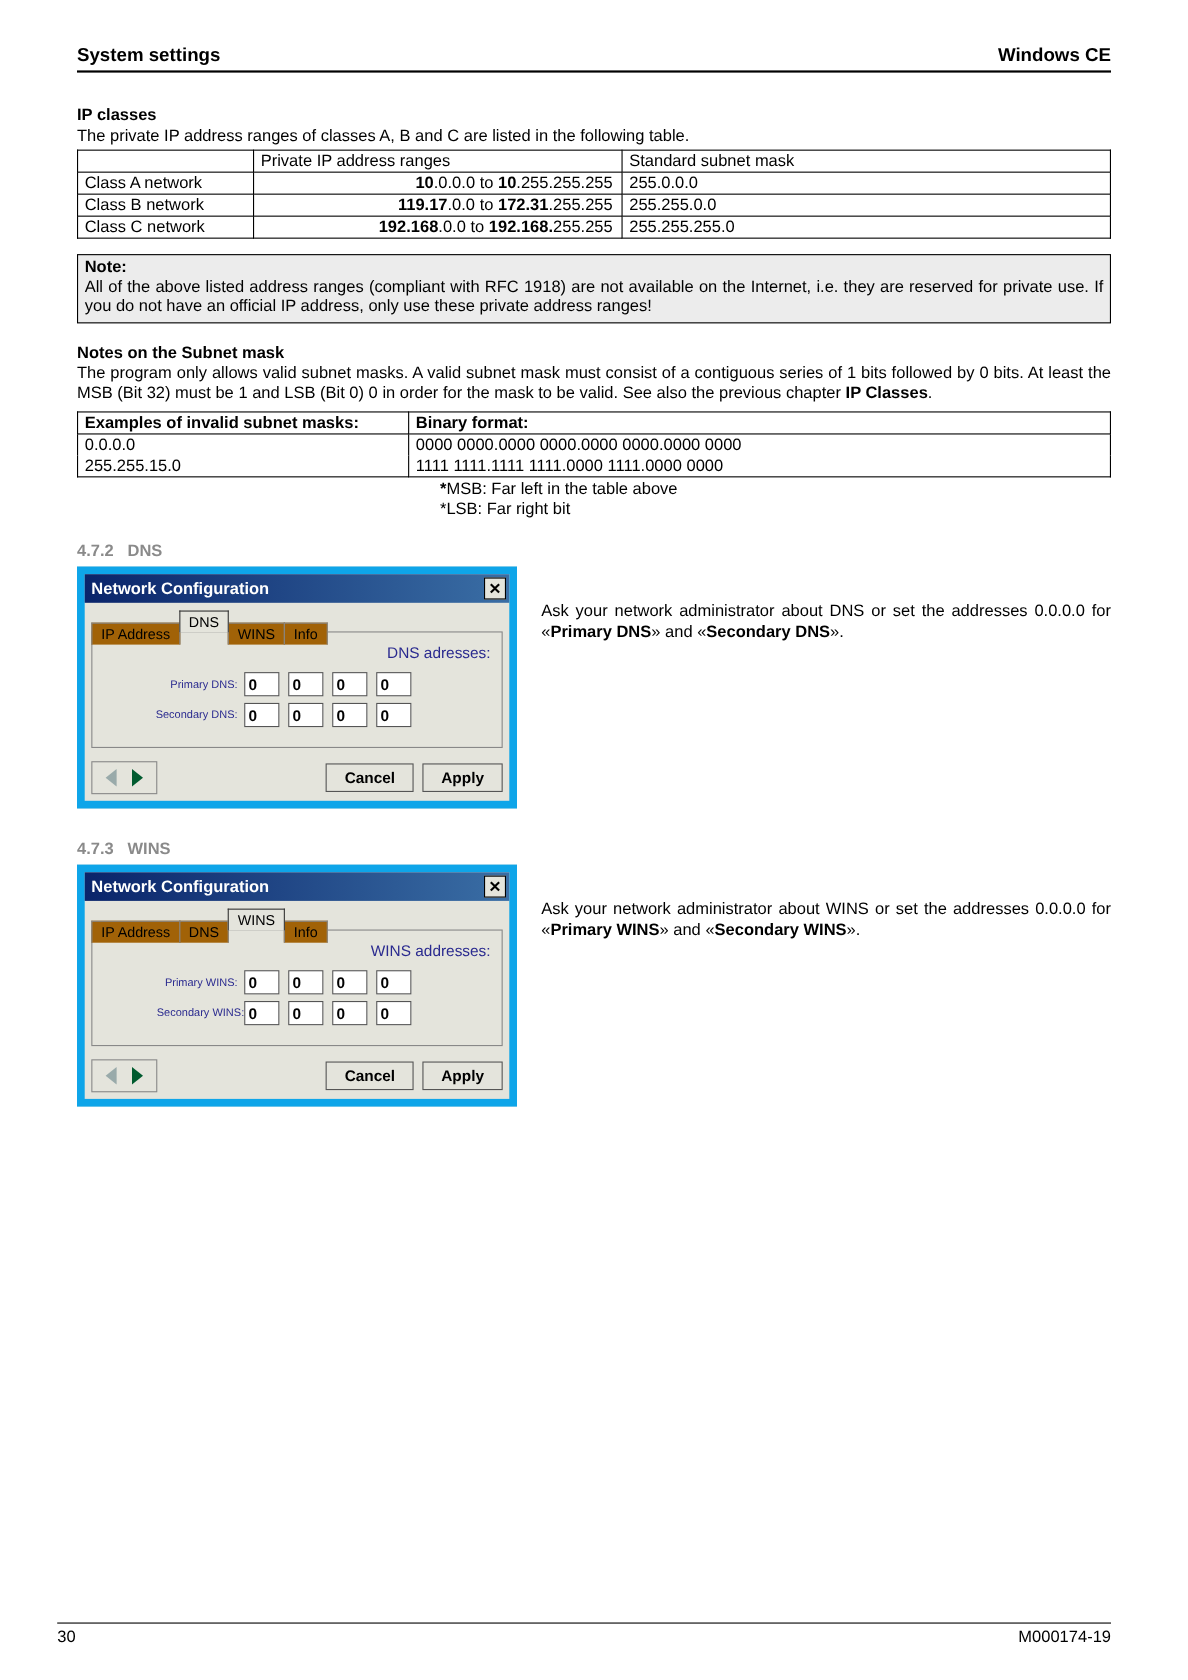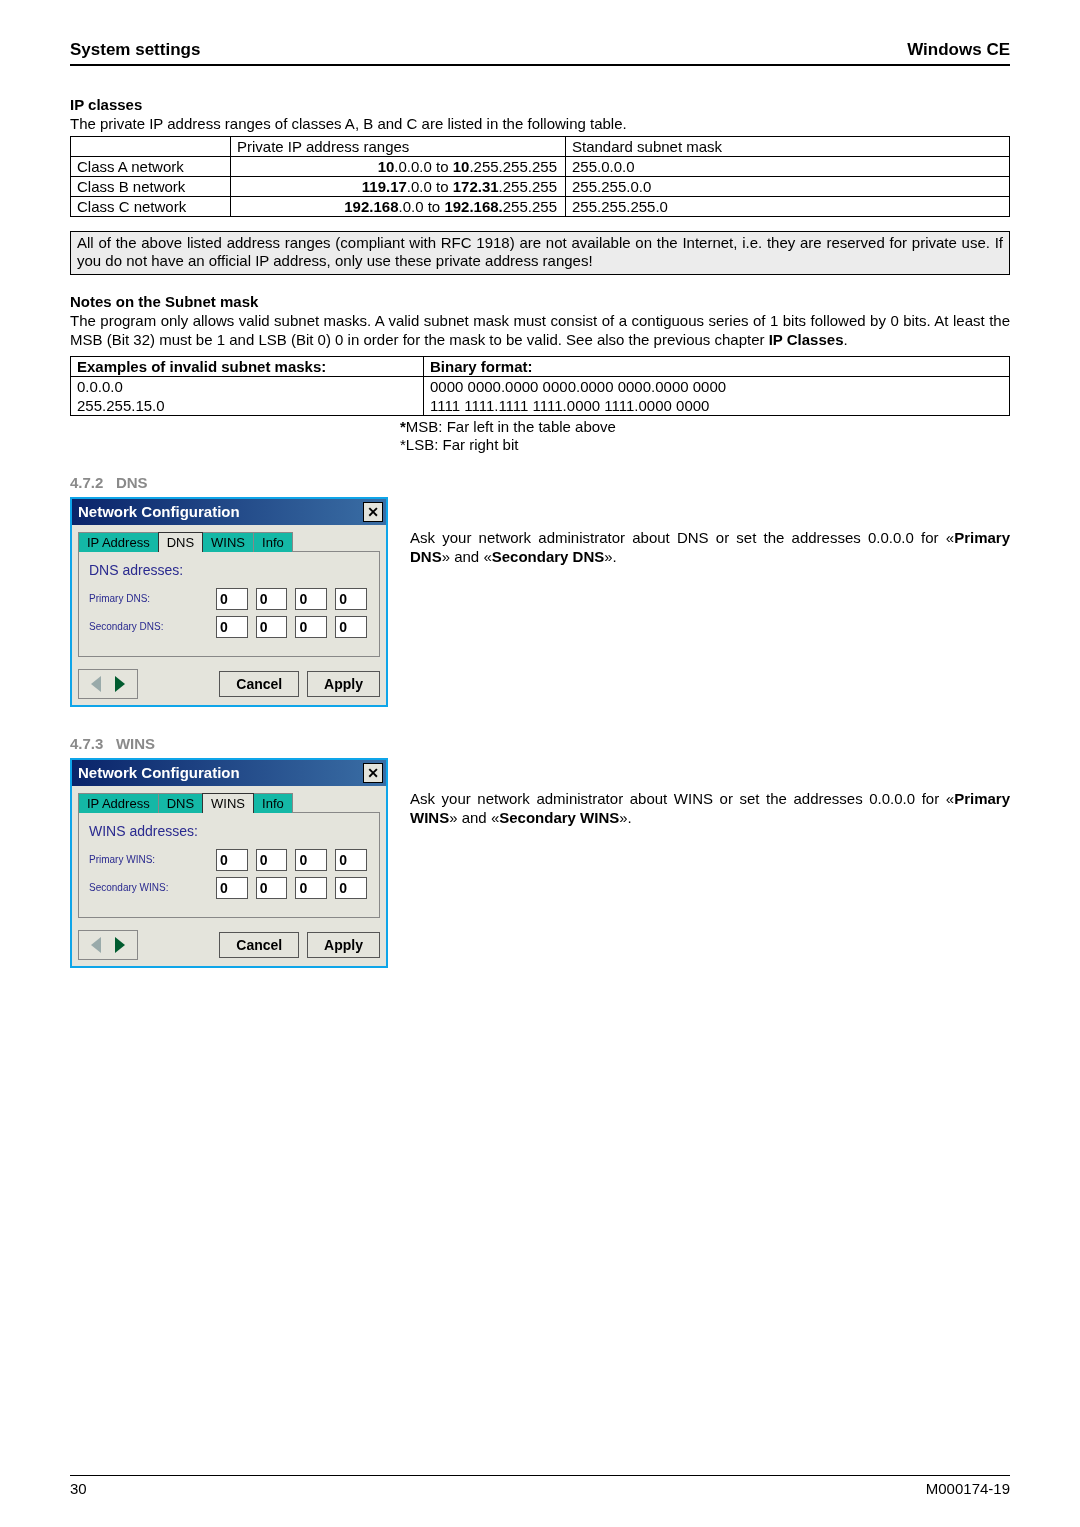--- a/index.html
+++ b/index.html
@@ -42,25 +42,26 @@
 
     .indent-note { padding-left: 330px; font-size: 15px; line-height: 1.2; margin-bottom: 18px; }
 
     .sec-heading { color: #8a8a8a; font-weight: bold; font-size: 15px; margin-top: 20px; margin-bottom: 6px; }
 
     .two-col { display: flex; gap: 22px; margin-bottom: 10px; align-items: flex-start; }
     .two-col .side-text { flex: 1; font-size: 15px; line-height: 1.25; padding-top: 32px; text-align: justify; }
 
     
     .dialog {
-      width: 318px;
-      border: 2px solid #0ea5e9;
+      width: 400px;
+      border: 7px solid #0ea5e9;
       background: #e4e4dc;
       font-family: Tahoma, Verdana, sans-serif;
       font-size: 14px;
+      text-align: right;
     }
     .titlebar {
       background: linear-gradient(to right, #0a246a, #3a6ea5);
       color: #fff;
       font-weight: bold;
       font-size: 15px;
       display: flex;
       justify-content: space-between;
       align-items: center;
       padding: 2px 3px 2px 6px;
@@ -70,26 +71,26 @@
       width: 20px; height: 20px;
       background: #e4e4dc;
       border: 1.5px solid #000;
       display: flex; align-items: center; justify-content: center;
       font-weight: bold; font-size: 14px; color: #000;
     }
     .tabs { display: flex; padding: 6px 6px 0 6px; position: relative; }
     .tab {
       border: 1.5px solid #888;
       border-bottom: none;
-      background: #14b8a6;
+      background: #a16207;
       padding: 2px 8px;
       font-size: 13px;
       margin-right: -1px;
       position: relative;
-      top: 1px;
+      top: 12px;
       color: #000;
     }
     .tab.active {
       background: #e4e4dc;
       border-color: #333;
       z-index: 2;
       top: 1px;
       font-weight: normal;
     }
     .tab-body {
@@ -125,21 +126,21 @@
       background: #e4e4dc;
       padding: 4px 16px;
       font-size: 14px;
       font-weight: bold;
       margin-left: 4px;
     }
 
     .footer {
       position: absolute;
       bottom: 30px;
-      left: 70px; right: 70px;
+      left: 52px; right: 70px;
       border-top: 1px solid #000;
       display: flex; justify-content: space-between;
       font-size: 15px;
       padding-top: 4px;
     }
   </style>
 </head>
 <body>
 
 <div class="header-row">
@@ -168,31 +169,32 @@
   </tr>
   <tr>
     <td>Class C network</td>
     <td class="right"><b>192.168</b><span>.0.0 to </span><b>192.168.</b><span>255.255</span></td>
     <td>255.255.255.0</td>
   </tr>
 </tbody>
   </table>
 
 <div class="note-box">
+  <div class="note-title">Note:</div>
   <span>All of the above listed address ranges (compliant with RFC 1918) are not available on the Internet, i.e. they are reserved for private use. If you do not have an official IP address, only use these private address ranges!</span>
 </div>
 
 <div class="h-bold">Notes on the Subnet mask</div>
 <div class="body-text">
   <span>The program only allows valid subnet masks. A valid subnet mask must consist of a contiguous series of 1 bits followed by 0 bits. At least the MSB (Bit 32) must be 1 and LSB (Bit 0) 0 in order for the mask to be valid. See also the previous chapter </span><b>IP Classes</b><span>.</span>
 </div>
 <table class="data" style="margin-bottom:2px">
   <tbody>
       <tr>
-    <td style="width:353px"><b>Examples of invalid subnet masks:</b></td>
+    <td style="width:301px"><b>Examples of invalid subnet masks:</b></td>
     <td><b>Binary format:</b></td>
   </tr>
   <tr>
     <td style="border-top:none;border-bottom:none">0.0.0.0</td>
     <td style="border-top:none;border-bottom:none">0000 0000.0000 0000.0000 0000.0000 0000</td>
   </tr>
   <tr>
     <td style="border-top:none">255.255.15.0</td>
     <td style="border-top:none">1111 1111.1111 1111.0000 1111.0000 0000</td>
   </tr>

